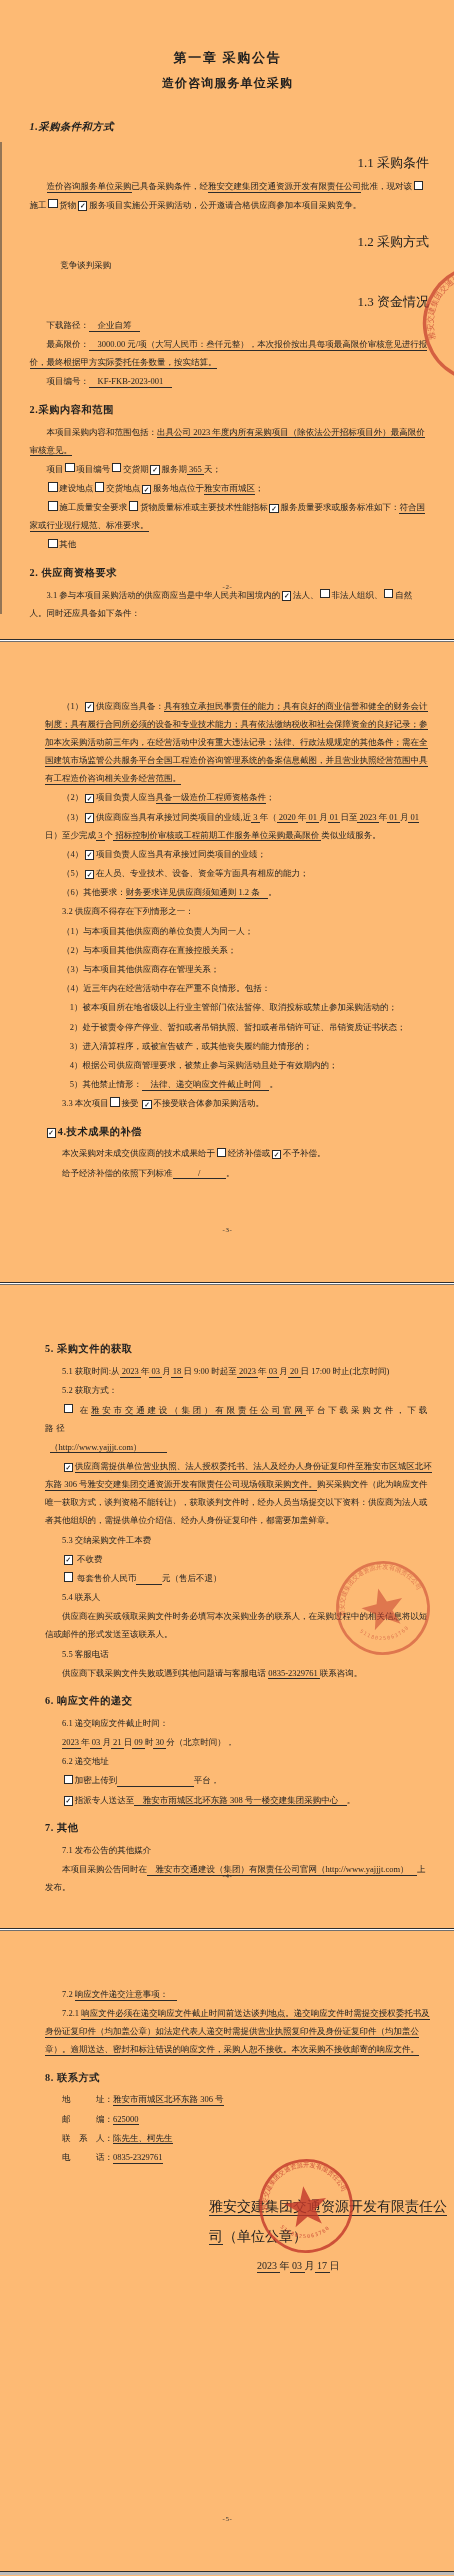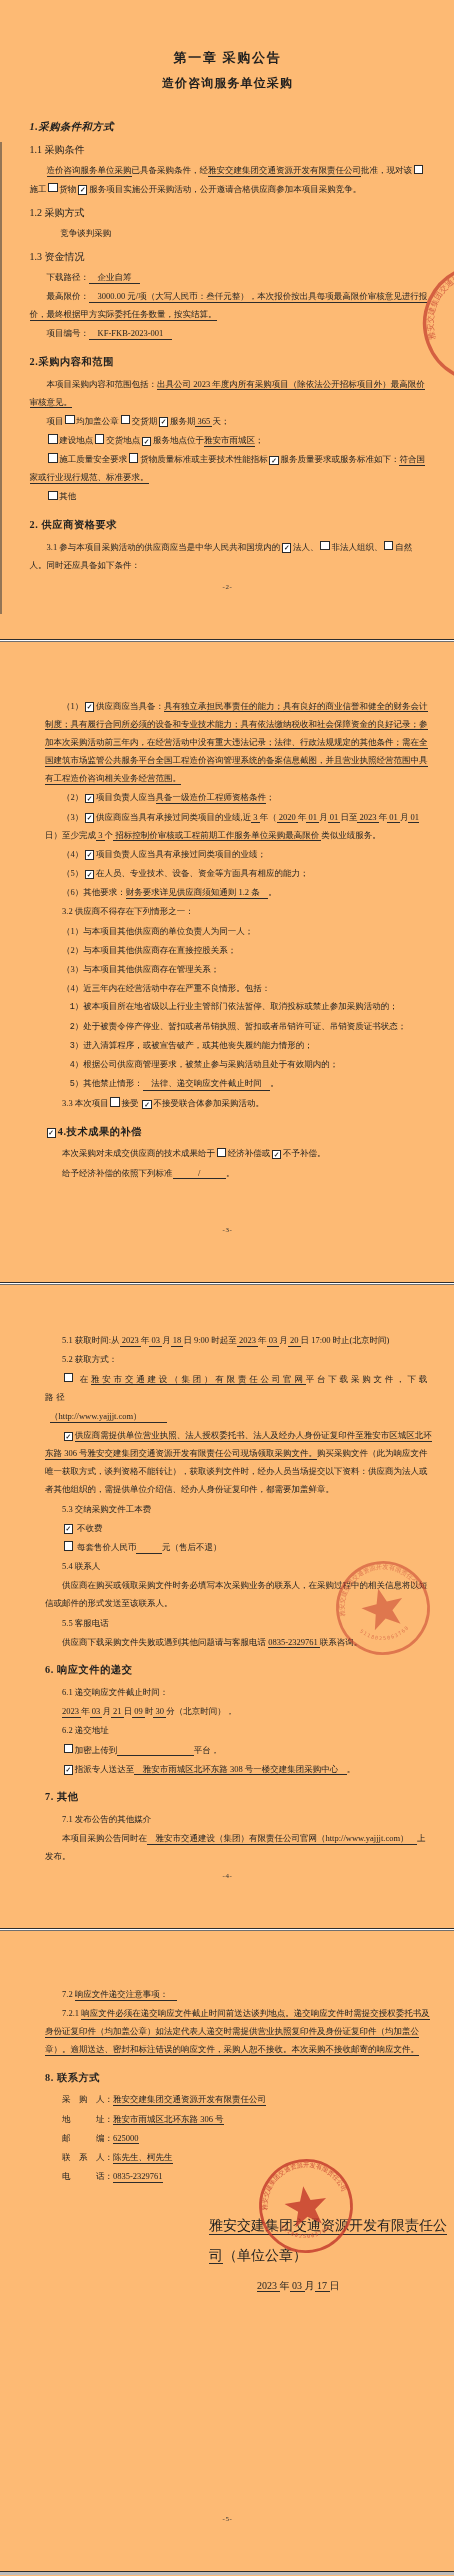--- a/index.html
+++ b/index.html
@@ -8,24 +8,24 @@
     background:#fdba74; overflow:hidden;
     font-family:"Liberation Serif","DejaVu Serif",serif;
     color:#1f1f1f;
   }
   .page{position:relative; box-sizing:border-box; overflow:hidden;}
   .blk{margin-left:var(--ml); margin-right:var(--mr);}
   .title{font-size:13px; font-weight:bold; text-align:center; letter-spacing:1.7px; margin-left:0; margin-right:0;}
   .title2{font-size:12px; font-weight:bold; text-align:center; letter-spacing:1.1px; margin:8px 0 0 0;}
   .h1{font-size:10.2px; font-weight:bold; letter-spacing:0.6px; margin-top:10.2px; margin-bottom:4.5px; line-height:1.7;}
   .h1.gap-top{margin-top:26px;font-style:italic;}
-  .h2{font-size:10px; margin-top:5px; margin-bottom:1.1px; line-height:2.0;}
+  .h2{font-size:13px; margin-top:15px; margin-bottom:1.1px; line-height:2.0;text-align:right;}
   .para{font-size:8.5px; line-height:2.13; text-indent:2em; margin-top:1.1px; margin-bottom:1.1px;}
   .para.ind2{text-indent:3.6em;}
-  .para.ind3{text-indent:2.9em;font-family:Liberation Mono, monospace;}
+  .para.ind3{text-indent:2.9em;}
   .para.nin{text-indent:0.6em;}
   .para.one{white-space:nowrap;}
   .para.sp{letter-spacing:2.8px;}
   .para.pt{margin-top:5.7px;}
   .sign{font-size:14px; line-height:2.1; margin:26px 0 0 209px;}
   .date{font-size:10px; line-height:2.1; margin:4.5px 0 0 257px;}
   .u{border-bottom:0.6px solid #2c2c2c; padding-bottom:0.6px;}
   .cb{
     display:inline-block; width:7.4px; height:7.4px; border:0.6px solid #2a2a2a;
     line-height:7.4px; text-align:center; font-size:6.8px; font-weight:bold;
@@ -56,21 +56,21 @@
       <div class="blk h2"><span>1.1 采购条件</span></div>
       <div class="blk para"><span class="u">造价咨询服务单位采购</span><span>已具备采购条件，经</span><span class="u">雅安交建集团交通资源开发有限责任公司</span><span>批准，现对该</span><span class="cb"></span><span>施工</span><span class="cb"></span><span>货物</span><span class="cb">✓</span><span>服务项目实施公开采购活动，公开邀请合格供应商参加本项目采购竞争。</span></div>
       <div class="blk h2"><span>1.2 采购方式</span></div>
       <div class="blk para ind2"><span>竞争谈判采购</span></div>
       <div class="blk h2"><span>1.3 资金情况</span></div>
       <div class="blk para"><span>下载路径：</span><span class="u">　企业自筹　</span></div>
       <div class="blk para"><span>最高限价：</span><span class="u">　3000.00 元/项（大写人民币：叁仟元整），本次报价按出具每项最高限价审核意见进行报价，最终根据甲方实际委托任务数量，按实结算。</span></div>
       <div class="blk para"><span>项目编号：</span><span class="u">　KF-FKB-2023-001　</span></div>
       <div class="blk h1"><span>2.采购内容和范围</span></div>
       <div class="blk para"><span>本项目采购内容和范围包括：</span><span class="u">出具公司 2023 年度内所有采购项目（除依法公开招标项目外）最高限价审核意见。</span></div>
-      <div class="blk para"><span>项目</span><span class="cb"></span><span>均加盖公章</span><span class="cb"></span><span>交货期</span><span class="cb">✓</span><span>服务期</span><span class="u"> 365 </span><span>天；</span></div>
+      <div class="blk para"><span>项目</span><span class="cb"></span><span>项目编号</span><span class="cb"></span><span>交货期</span><span class="cb">✓</span><span>服务期</span><span class="u"> 365 </span><span>天；</span></div>
       <div class="blk para"><span class="cb"></span><span>建设地点</span><span class="cb"></span><span>交货地点</span><span class="cb">✓</span><span>服务地点位于</span><span class="u">雅安市雨城区</span><span>；</span></div>
       <div class="blk para"><span class="cb"></span><span>施工质量安全要求</span><span class="cb"></span><span>货物质量标准或主要技术性能指标</span><span class="cb">✓</span><span>服务质量要求或服务标准如下：</span><span class="u">符合国家或行业现行规范、标准要求。</span></div>
       <div class="blk para"><span class="cb"></span><span>其他</span></div>
       <div class="blk h1"><span>2.  供应商资格要求</span></div>
       <div class="blk para"><span>3.1 参与本项目采购活动的供应商应当是中华人民共和国境内的</span><span class="cb">✓</span><span>法人、</span><span class="cb"></span><span>非法人组织、</span><span class="cb"></span><span>自然人。同时还应具备如下条件：</span></div>
       <div class="page-footer">-2-</div>
     </section>
     <div class="sep"></div>
     <section class="page" style="height: 640px; padding-top: 49px; --ml: 45px; --mr: 21.6px;">
       <div class="blk para pt"><span>（1）</span><span class="cb">✓</span><span>供应商应当具备：</span><span class="u">具有独立承担民事责任的能力；具有良好的商业信誉和健全的财务会计制度；具有履行合同所必须的设备和专业技术能力；具有依法缴纳税收和社会保障资金的良好记录；参加本次采购活动前三年内，在经营活动中没有重大违法记录；法律、行政法规规定的其他条件；需在全国建筑市场监管公共服务平台全国工程造价咨询管理系统的备案信息截图，并且营业执照经营范围中具有工程造价咨询相关业务经营范围。</span></div>
@@ -90,20 +90,21 @@
       <div class="blk para ind3"><span>4）根据公司供应商管理要求，被禁止参与采购活动且处于有效期内的；</span></div>
       <div class="blk para ind3"><span>5）其他禁止情形：</span><span class="u">　法律、递交响应文件截止时间　</span><span>。</span></div>
       <div class="blk para"><span>3.3 本次项目</span><span class="cb"></span><span>接受 </span><span class="cb">✓</span><span>不接受联合体参加采购活动。</span></div>
       <div class="blk h1"><span class="cb">✓</span><span>4.技术成果的补偿</span></div>
       <div class="blk para"><span>本次采购对未成交供应商的技术成果给于</span><span class="cb"></span><span>经济补偿或</span><span class="cb">✓</span><span>不予补偿。</span></div>
       <div class="blk para"><span>给予经济补偿的依照下列标准</span><span class="u">　　　/　　　</span><span>。</span></div>
       <div class="page-footer">-3-</div>
     </section>
     <div class="sep"></div>
     <section class="page" style="height: 643px; padding-top: 45px; --ml: 45px; --mr: 21.6px;">
+      <div class="blk h1"><span>5.  采购文件的获取</span></div>
       <div class="blk para one"><span>5.1 获取时间:从</span><span class="u"> 2023 </span><span>年</span><span class="u"> 03 </span><span>月</span><span class="u"> 18 </span><span>日 9:00 时起至</span><span class="u"> 2023 </span><span>年</span><span class="u"> 03 </span><span>月</span><span class="u"> 20 </span><span>日 17:00 时止(北京时间)</span></div>
       <div class="blk para"><span>5.2 获取方式：</span></div>
       <div class="blk para sp"><span class="cb"></span><span> 在</span><span class="u">雅安市交通建设（集团）有限责任公司官网</span><span>平台下载采购文件，下载路径</span></div>
       <div class="blk para nin"><span class="u">（http://www.yajjjt.com）　　　</span></div>
       <div class="blk para"><span class="cb">✓</span><span class="u">供应商需提供单位营业执照、法人授权委托书、法人及经办人身份证复印件至雅安市区城区北环东路 306 号雅安交建集团交通资源开发有限责任公司现场领取采购文件。</span><span>购买采购文件（此为响应文件唯一获取方式，谈判资格不能转让），获取谈判文件时，经办人员当场提交以下资料：供应商为法人或者其他组织的，需提供单位介绍信、经办人身份证复印件，都需要加盖鲜章。</span></div>
       <div class="blk para"><span>5.3 交纳采购文件工本费</span></div>
       <div class="blk para"><span class="cb">✓</span><span> 不收费</span></div>
       <div class="blk para"><span class="cb"></span><span> 每套售价人民币</span><span class="u">　　　</span><span>元（售后不退）</span></div>
       <div class="blk para"><span>5.4 联系人</span></div>
       <div class="blk para"><span>供应商在购买或领取采购文件时务必填写本次采购业务的联系人，在采购过程中的相关信息将以短信或邮件的形式发送至该联系人。</span></div>
@@ -118,21 +119,20 @@
       <div class="blk h1"><span>7.  其他</span></div>
       <div class="blk para"><span>7.1 发布公告的其他媒介</span></div>
       <div class="blk para"><span>本项目采购公告同时在</span><span class="u">　雅安市交通建设（集团）有限责任公司官网（http://www.yajjjt.com）　</span><span>上发布。</span></div>
       <div class="page-footer">-4-</div>
     </section>
     <div class="sep"></div>
     <section class="page" style="height: 640px; padding-top: 48px; --ml: 45px; --mr: 21.6px;">
       <div class="blk para pt"><span>7.2 </span><span class="u">响应文件递交注意事项：　</span></div>
       <div class="blk para"><span>7.2.1 </span><span class="u">响应文件必须在递交响应文件截止时间前送达谈判地点。递交响应文件时需提交授权委托书及身份证复印件（均加盖公章）如法定代表人递交时需提供营业执照复印件及身份证复印件（均加盖公章）。逾期送达、密封和标注错误的响应文件，采购人恕不接收。本次采购不接收邮寄的响应文件。</span></div>
       <div class="blk h1"><span>8.  联系方式</span></div>
-      <div class="blk para kv"><span>采　购　人：</span><span class="u">雅安交建集团交通资源开发有限责任公司</span></div>
       <div class="blk para kv"><span>地　　　址：</span><span class="u">雅安市雨城区北环东路 306 号</span></div>
       <div class="blk para kv"><span>邮　　　编：</span><span class="u">625000</span></div>
       <div class="blk para kv"><span>联　系　人：</span><span class="u">陈先生、柯先生</span></div>
       <div class="blk para kv"><span>电　　　话：</span><span class="u">0835-2329761</span></div>
       <div class="blk sign"><span class="u">雅安交建集团交通资源开发有限责任公司</span><span>（单位公章）</span></div>
       <div class="blk date"><span class="u"> 2023 </span><span>年</span><span class="u"> 03 </span><span>月</span><span class="u"> 17 </span><span>日</span></div>
       <div class="page-footer">-5-</div>
     </section>
     <div class="edge-bottom"></div>
     <div class="seal-wrap" style="left: 419px; top: 260px; width: 127px; height: 127px; opacity: 0.7; transform: rotate(-20deg);">

